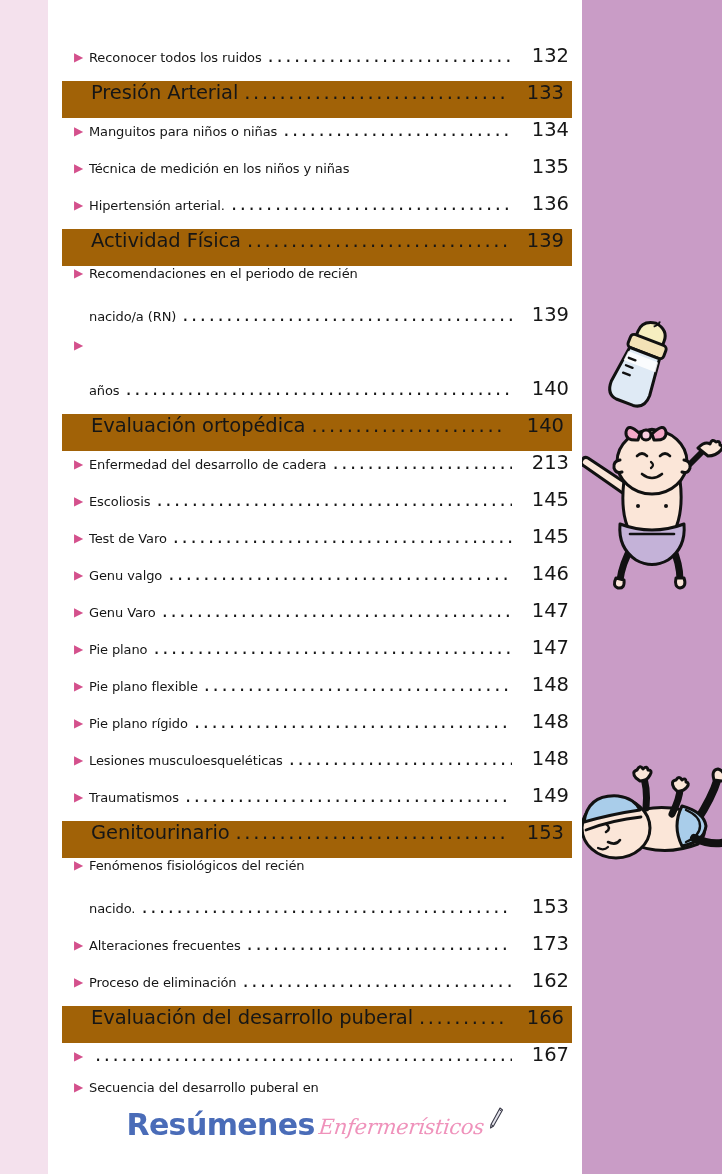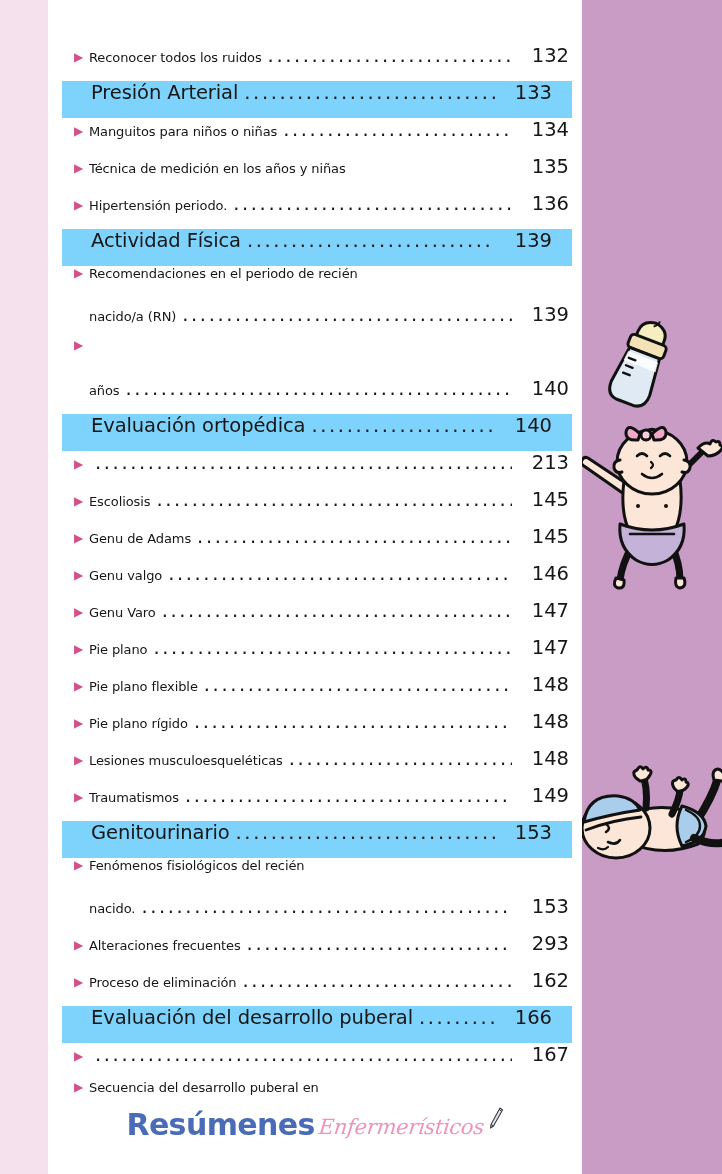--- a/index.html
+++ b/index.html
@@ -31,21 +31,21 @@
   .toc{
     position:absolute;left:14px;top:44px;width:510px;
   }
   .toc-row{
     position:relative;
     display:block;
     margin:0;
     padding:0;
   }
   .toc-row.section{
-    background:#7dd3fc;
+    background:#a16207;
   }
   .line{
     display:flex;
     align-items:baseline;
     white-space:nowrap;
     height:37px;
   }
 
   .bullet{
     flex:0 0 auto;
@@ -83,21 +83,21 @@
   .leader.blank::after{content:"";}
 
   .pagenum{
     flex:0 0 auto;
     font-size:19.5px;
     color:#161616;
     text-align:right;
     padding-right:3px;
     margin-left:20px;
   }
-  .section .pagenum{padding-right:20px;text-align:right;}
+  .section .pagenum{padding-right:8px;text-align:right;}
 
   
   .cont{padding-left:27px;}
 
   
   .footer{
     position:absolute;left:0;right:0;bottom:34px;
     display:flex;justify-content:center;align-items:flex-end;
   }
   .logo{display:flex;align-items:flex-end;gap:4px;}
@@ -155,29 +155,29 @@
           <div class="line">
             <span class="bullet">▶</span>
             <span class="label">Manguitos para niños o niñas</span>
             <span class="leader"></span>
             <span class="pagenum">134</span>
           </div>
         </div>
         <div class="toc-row sub">
           <div class="line">
             <span class="bullet">▶</span>
-            <span class="label">Técnica de medición en los años y niñas</span>
+            <span class="label">Técnica de medición en los niños y niñas</span>
             <span class="leader blank"></span>
             <span class="pagenum">135</span>
           </div>
         </div>
         <div class="toc-row sub">
           <div class="line">
             <span class="bullet">▶</span>
-            <span class="label">Hipertensión periodo.</span>
+            <span class="label">Hipertensión arterial.</span>
             <span class="leader"></span>
             <span class="pagenum">136</span>
           </div>
         </div>
         <div class="toc-row section">
           <div class="line">
             <span class="bullet hidden">▶</span>
             <span class="label">Actividad Física</span>
             <span class="leader"></span>
             <span class="pagenum">139</span>
@@ -212,36 +212,37 @@
           <div class="line">
             <span class="bullet hidden">▶</span>
             <span class="label">Evaluación ortopédica</span>
             <span class="leader"></span>
             <span class="pagenum">140</span>
           </div>
         </div>
         <div class="toc-row sub">
           <div class="line">
             <span class="bullet">▶</span>
+            <span class="label">Enfermedad del desarrollo de cadera</span>
             <span class="leader"></span>
             <span class="pagenum">213</span>
           </div>
         </div>
         <div class="toc-row sub">
           <div class="line">
             <span class="bullet">▶</span>
             <span class="label">Escoliosis</span>
             <span class="leader"></span>
             <span class="pagenum">145</span>
           </div>
         </div>
         <div class="toc-row sub">
           <div class="line">
             <span class="bullet">▶</span>
-            <span class="label">Genu de Adams</span>
+            <span class="label">Test de Varo</span>
             <span class="leader"></span>
             <span class="pagenum">145</span>
           </div>
         </div>
         <div class="toc-row sub">
           <div class="line">
             <span class="bullet">▶</span>
             <span class="label">Genu valgo</span>
             <span class="leader"></span>
             <span class="pagenum">146</span>
@@ -314,21 +315,21 @@
             <span class="label">nacido.</span>
             <span class="leader"></span>
             <span class="pagenum">153</span>
           </div>
         </div>
         <div class="toc-row sub">
           <div class="line">
             <span class="bullet">▶</span>
             <span class="label">Alteraciones frecuentes</span>
             <span class="leader"></span>
-            <span class="pagenum">293</span>
+            <span class="pagenum">173</span>
           </div>
         </div>
         <div class="toc-row sub">
           <div class="line">
             <span class="bullet">▶</span>
             <span class="label">Proceso de eliminación</span>
             <span class="leader"></span>
             <span class="pagenum">162</span>
           </div>
         </div>

